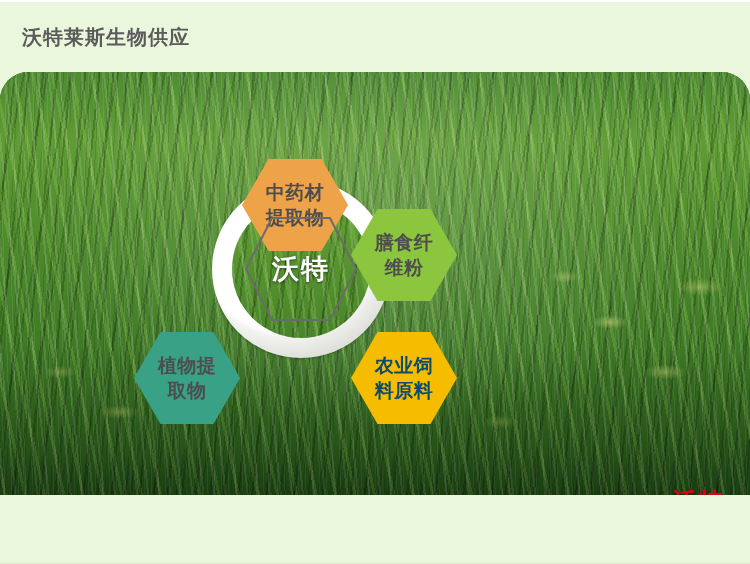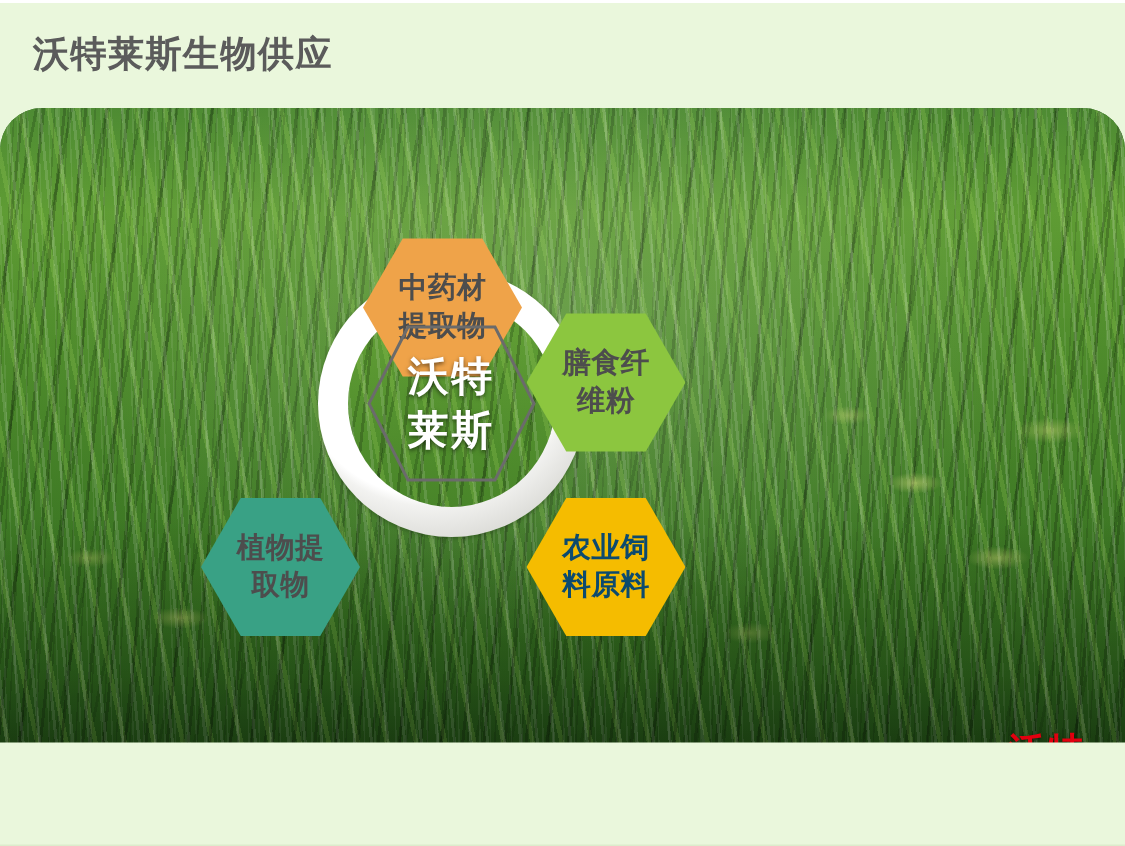--- a/index.html
+++ b/index.html
@@ -12,21 +12,21 @@
 
   
   .band{position:absolute;left:0;width:750px;background:#eaf7dc;}
   #band-top{top:0;height:72px;border-top:2px solid #ffffff;}
   #band-bottom{top:495px;height:69px;}
   #band-bottom:after{content:"";position:absolute;left:0;bottom:0;width:750px;height:1px;background:#dceccb;}
 
   
   #page-title{
     position:absolute;left:22px;top:20px;
-    font-size:24px;font-weight:bold;color:#5b5b5b;
+    font-size:20px;font-weight:bold;color:#5b5b5b;
     letter-spacing:1px;line-height:34px;white-space:nowrap;
   }
 
   
   #hero{
     position:absolute;left:0;top:72px;width:750px;height:496px;overflow:hidden;
     background:#2f6a21;
     border-radius:28px;
   }
   #grass{position:absolute;inset:0;}
@@ -181,21 +181,20 @@
         </div>
       </div>
 
 
       <div id="center-wrap">
         <svg id="center-outline" viewBox="0 0 116 108">
           <polygon points="29,3 87,3 113,54 87,105 29,105 3,54" fill="none" stroke="#6b6b6b" stroke-width="2"></polygon>
         </svg>
         <div id="center-label" style="color: rgb(255, 255, 255);">
           <span>沃特</span><br>
-          <span>莱斯</span>
         </div>
       </div>
 
     </div>
 
     <div id="corner-logo" style="color: rgb(226, 0, 15);">
       <div style="border-bottom-color: rgb(226, 0, 15);">沃特</div>
 
     </div>
   </div>

